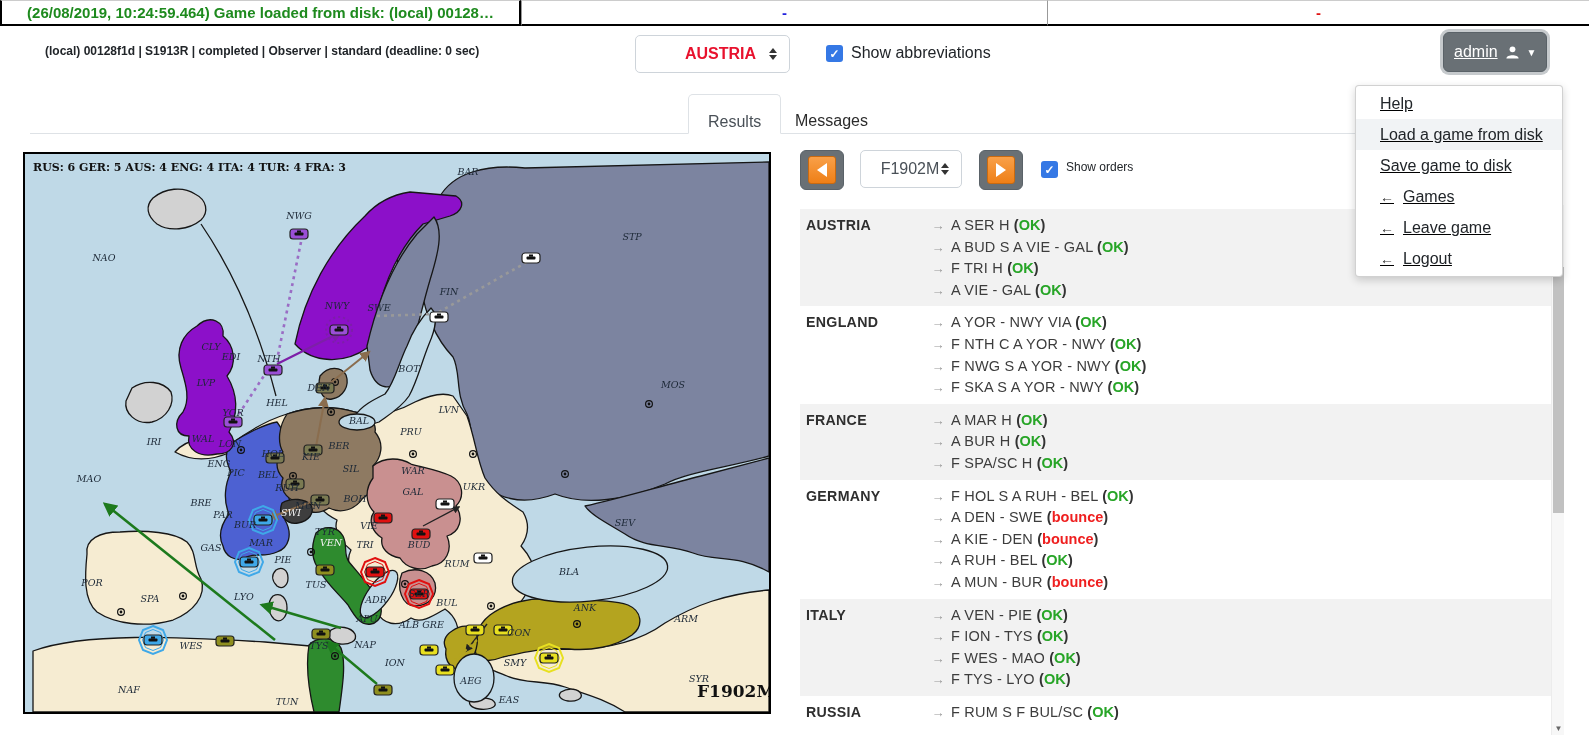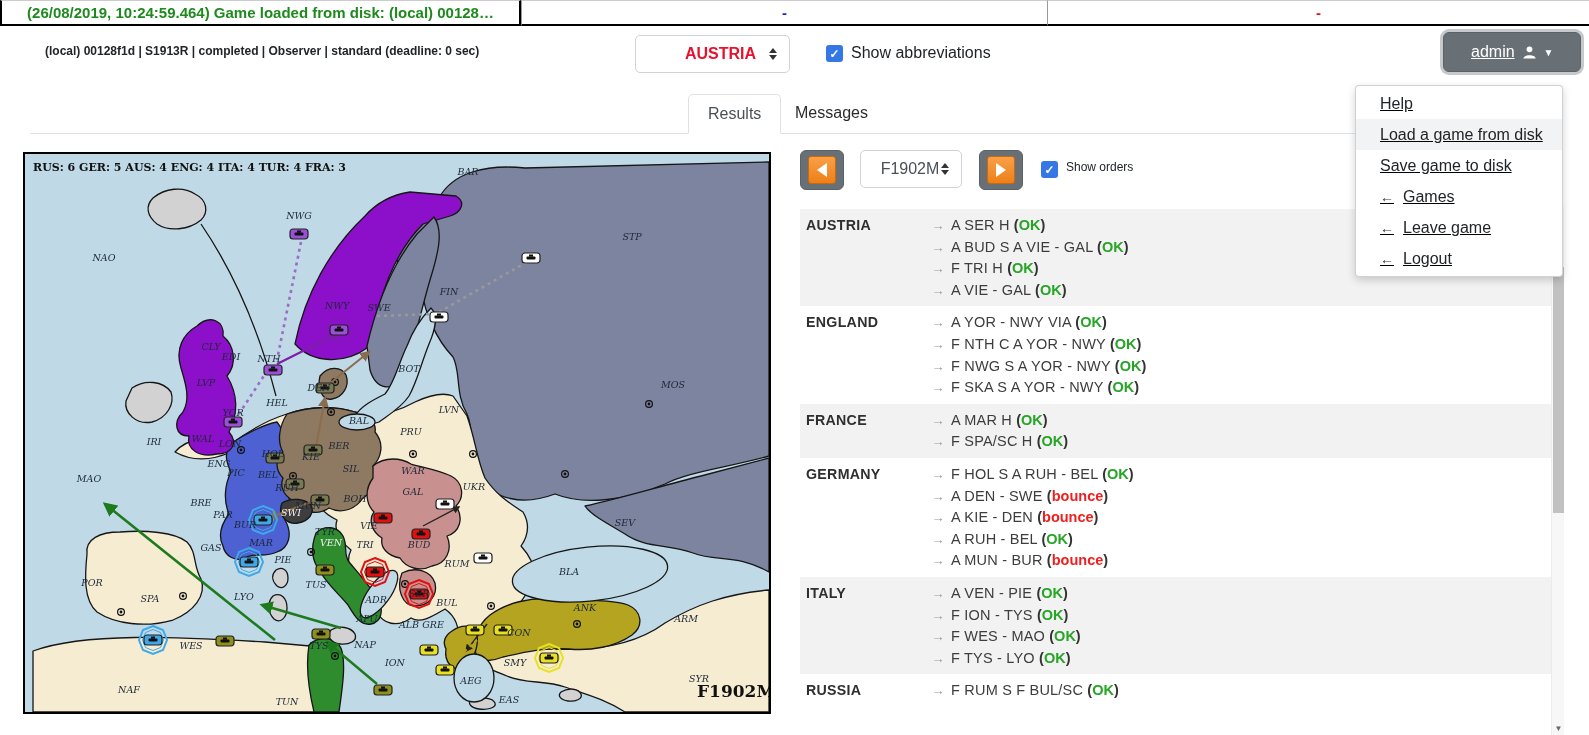--- a/index.html
+++ b/index.html
@@ -26,36 +26,36 @@
   .tri-up { width:0;height:0;border-left:4px solid transparent;border-right:4px solid transparent;border-bottom:5px solid #333; }
   .tri-down { width:0;height:0;border-left:4px solid transparent;border-right:4px solid transparent;border-top:5px solid #333; }
 
   .checkbox { width:17px; height:17px; border-radius:3px; background:#3578e5; color:#fff; font-size:12px;
               display:flex; align-items:center; justify-content:center; font-weight:bold; cursor:pointer; }
   .chk-abbrev { position:absolute; left:826px; top:45px; }
   .chk-abbrev-label { position:absolute; left:851px; top:44px; font-size:16px; color:#212529; }
   .chk-orders { position:absolute; left:1041px; top:161px; }
   .chk-orders-label { position:absolute; left:1066px; top:160px; font-size:12px; color:#212529; }
 
-  .admin-btn { position:absolute; left:1443px; top:32px; height:40px; padding:0 27px; background:#697075;
+  .admin-btn { position:absolute; left:1443px; top:32px; height:40px; padding:0 10px; background:#697075;
                border:1px solid #5a6268; border-radius:6px; box-shadow:0 0 0 3px #c6cacd;
                display:flex; align-items:center; gap:7px; cursor:pointer; }
   .admin-btn .admin-name { color:#fff; font-size:16px; text-decoration:underline; }
   .admin-btn .caret { color:#fff; font-size:10px; }
 
   
   .user-menu { position:absolute; left:1355px; top:85px; width:208px; background:#fff;
                border:1px solid rgba(0,0,0,.18); border-radius:4px; box-shadow:0 3px 8px rgba(0,0,0,.18); z-index:50; padding:2px 0;text-decoration:underline; }
   .menu-item { height:31px; line-height:31px; padding-left:24px; font-size:16px; color:#212529; cursor:pointer; white-space:nowrap; }
   .menu-item.hover { background:#f1f3f5; }
   .menu-arrow { color:#333; font-size:14px; margin-right:9px; }
 
   
   .tabbar { position:absolute; left:30px; top:95px; width:1511px; height:39px; border-bottom:1px solid #dee2e6; }
-  .tab { position:absolute; bottom:-1px; height:40px; line-height:38px; padding:0 19px; font-size:16px; cursor:pointer; }
+  .tab { position:absolute; bottom:-1px; height:40px; line-height:38px; padding:8px 19px; font-size:16px; cursor:pointer; }
   .tab.active { border:1px solid #dee2e6; border-bottom:1px solid #fff; border-radius:5px 5px 0 0; color:#495057; background:#fff; }
   .tab.inactive { color:#2b2b2b; }
 
   
   .map-wrap { position:absolute; left:23px; top:152px; width:748px; height:562px; border:2px solid #000; background:#bfd9e7; }
   .map-wrap svg { display:block; }
   .map-label { font-family:"DejaVu Serif", serif; font-style:italic; font-size:9.5px; fill:#1c2836; }
   .map-label.light { fill:#f2f2f2; }
   .map-stats { font-family:"DejaVu Serif", serif; font-weight:bold; font-size:11px; fill:#111; }
   .map-phase { font-family:"DejaVu Serif", serif; font-weight:bold; font-size:17px; fill:#111; }
@@ -527,20 +527,21 @@
           <div class="order-line"><span class="order-arrow">→</span><span class="order-text">A YOR - NWY VIA </span><span class="paren">(</span><span class="res-ok">OK</span><span class="paren">)</span></div>
           <div class="order-line"><span class="order-arrow">→</span><span class="order-text">F NTH C A YOR - NWY </span><span class="paren">(</span><span class="res-ok">OK</span><span class="paren">)</span></div>
           <div class="order-line"><span class="order-arrow">→</span><span class="order-text">F NWG S A YOR - NWY </span><span class="paren">(</span><span class="res-ok">OK</span><span class="paren">)</span></div>
           <div class="order-line"><span class="order-arrow">→</span><span class="order-text">F SKA S A YOR - NWY </span><span class="paren">(</span><span class="res-ok">OK</span><span class="paren">)</span></div>
         </div>
       </div>
       <div class="result-row shaded">
         <div class="power-col">FRANCE</div>
         <div class="orders-col">
           <div class="order-line"><span class="order-arrow">→</span><span class="order-text">A MAR H </span><span class="paren">(</span><span class="res-ok">OK</span><span class="paren">)</span></div>
+          <div class="order-line"><span class="order-arrow">→</span><span class="order-text">A BUR H </span><span class="paren">(</span><span class="res-ok">OK</span><span class="paren">)</span></div>
           <div class="order-line"><span class="order-arrow">→</span><span class="order-text">F SPA/SC H </span><span class="paren">(</span><span class="res-ok">OK</span><span class="paren">)</span></div>
         </div>
       </div>
       <div class="result-row">
         <div class="power-col">GERMANY</div>
         <div class="orders-col">
           <div class="order-line"><span class="order-arrow">→</span><span class="order-text">F HOL S A RUH - BEL </span><span class="paren">(</span><span class="res-ok">OK</span><span class="paren">)</span></div>
           <div class="order-line"><span class="order-arrow">→</span><span class="order-text">A DEN - SWE </span><span class="paren">(</span><span class="res-bounce">bounce</span><span class="paren">)</span></div>
           <div class="order-line"><span class="order-arrow">→</span><span class="order-text">A KIE - DEN </span><span class="paren">(</span><span class="res-bounce">bounce</span><span class="paren">)</span></div>
           <div class="order-line"><span class="order-arrow">→</span><span class="order-text">A RUH - BEL </span><span class="paren">(</span><span class="res-ok">OK</span><span class="paren">)</span></div>

